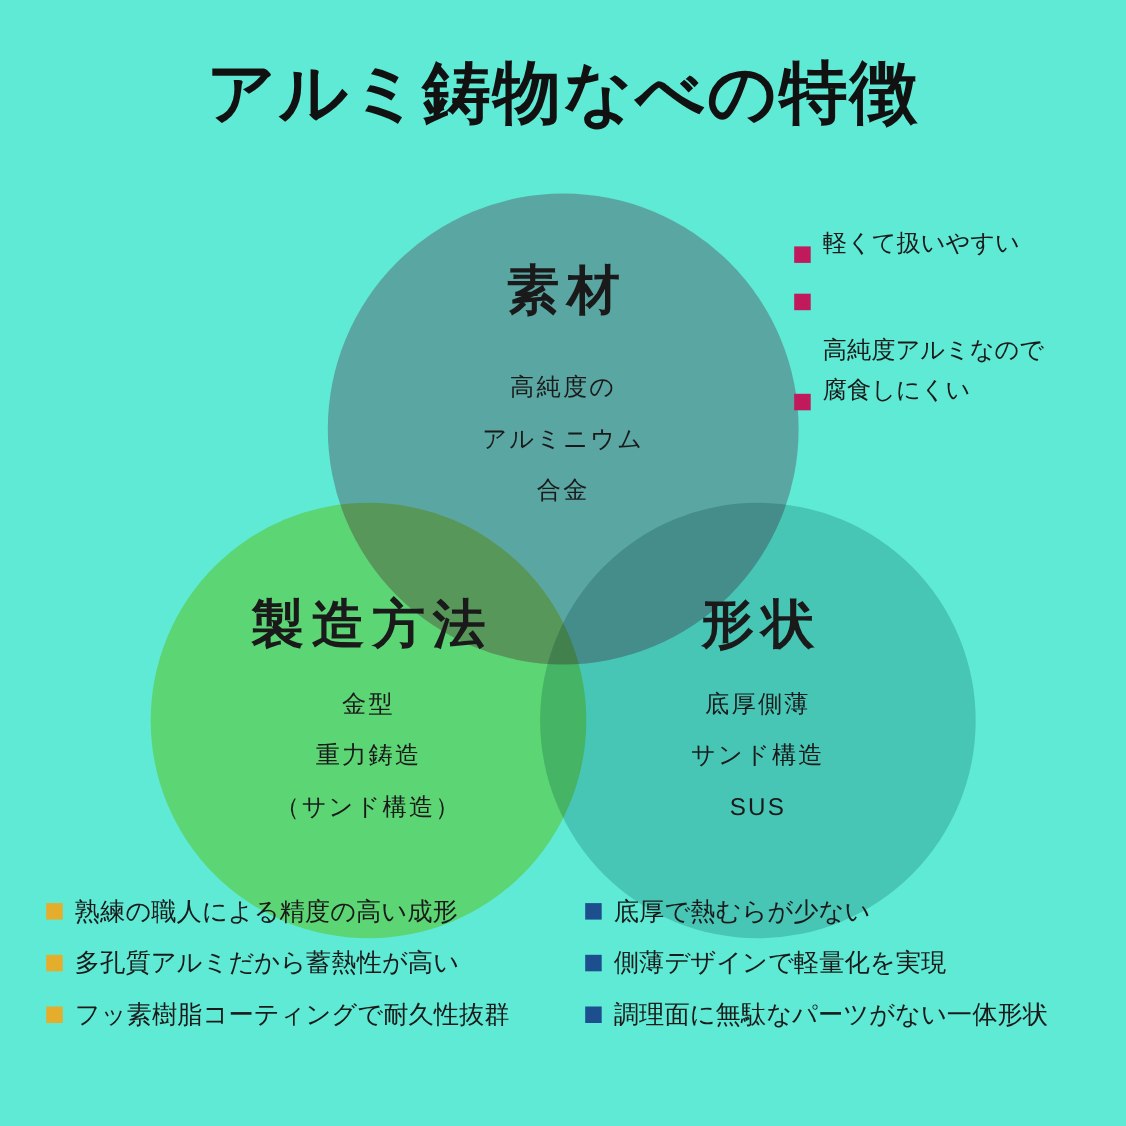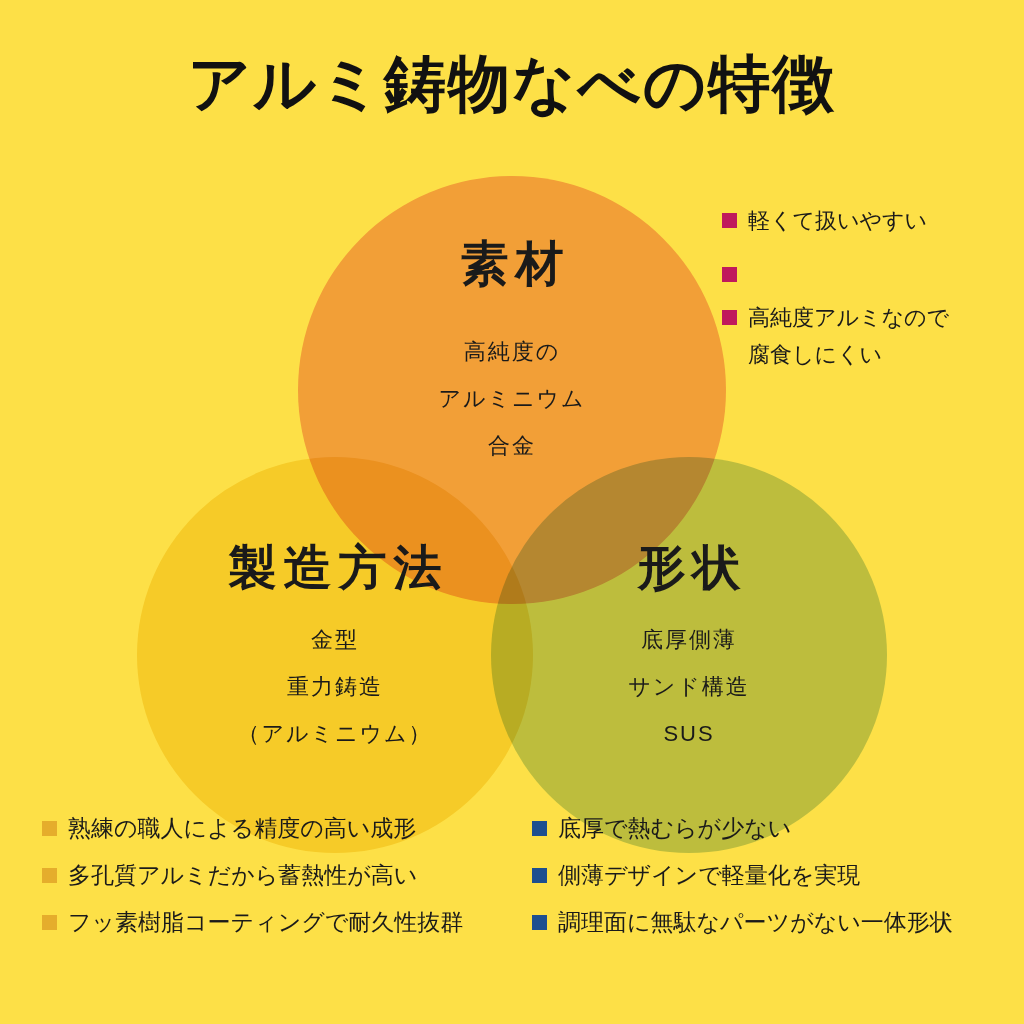--- a/index.html
+++ b/index.html
@@ -4,21 +4,21 @@
 <style>
   html, body {
     margin: 0;
     padding: 0;
     background: #ffffff;
   }
   .canvas {
     position: relative;
     width: 1024px;
     height: 1024px;
-    background: #fde047;
+    background: #5eead4;
     overflow: hidden;
     isolation: isolate;
     font-family: "Liberation Sans", "DejaVu Sans", sans-serif;
     color: #1a1a1a;
   }
 
   
   .title {
     position: absolute;
     top: 42px;
@@ -85,21 +85,21 @@
     flex: 0 0 15px;
     width: 15px;
     height: 15px;
     margin-right: 11px;
   }
   .bullet-text {
     white-space: pre-line;
   }
   .list-material { left: 722px; top: 202px; width: 300px; font-size: 22px; line-height: 37px; }
   .list-material .bullet { margin-top: 11px; }
-  .list-material .bullet-item { margin-bottom: 17px; }
+  .list-material .bullet-item { margin-bottom: 17px; align-items: flex-end; }
 
   .list-method { left: 42px; top: 812px; width: 480px; font-size: 23px; line-height: 33px; }
   .list-shape  { left: 532px; top: 812px; width: 480px; font-size: 23px; line-height: 33px; }
   .list-method .bullet, .list-shape .bullet { margin-top: 9px; }
   .list-method .bullet-item, .list-shape .bullet-item { margin-bottom: 14px; }
 
   .sq-pink { background: #c0195c; }
   .sq-gold { background: #e5ad2c; }
   .sq-navy { background: #1d4f8f; }
 </style>
@@ -121,21 +121,21 @@
       <div>アルミニウム</div>
       <div>合金</div>
     </div>
   </div>
 
   <div class="circle-label label-method">
     <div class="circle-heading">製造方法</div>
     <div class="circle-body">
       <div>金型</div>
       <div>重力鋳造</div>
-      <div>（アルミニウム）</div>
+      <div>（サンド構造）</div>
     </div>
   </div>
 
   <div class="circle-label label-shape">
     <div class="circle-heading">形状</div>
     <div class="circle-body">
       <div>底厚側薄</div>
       <div>サンド構造</div>
       <div>SUS</div>
     </div>

